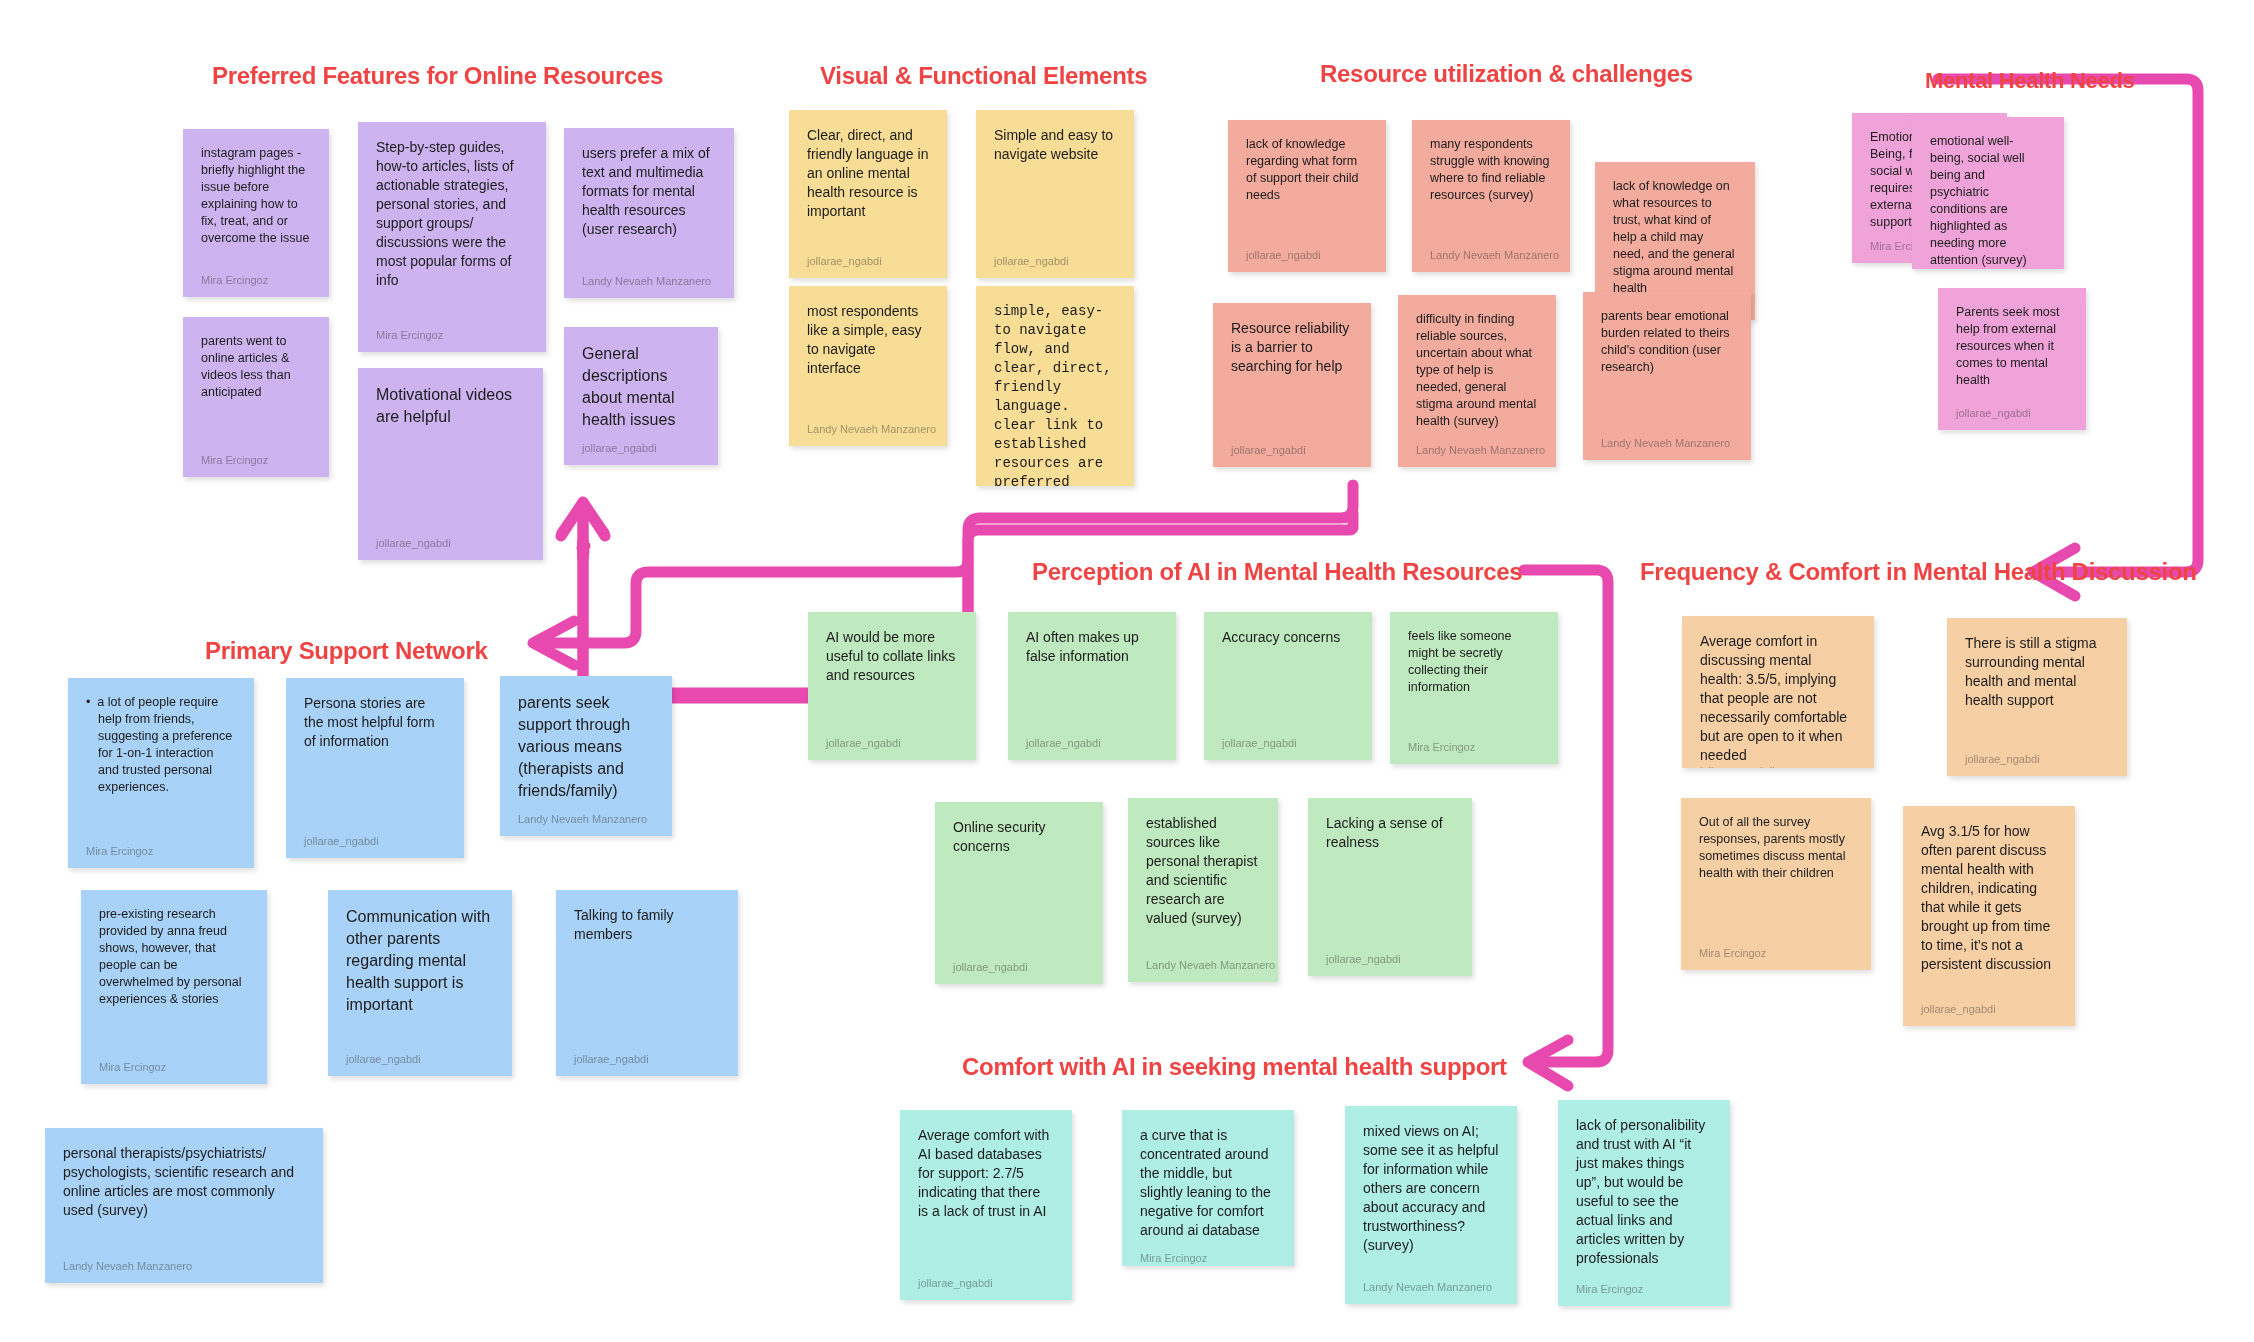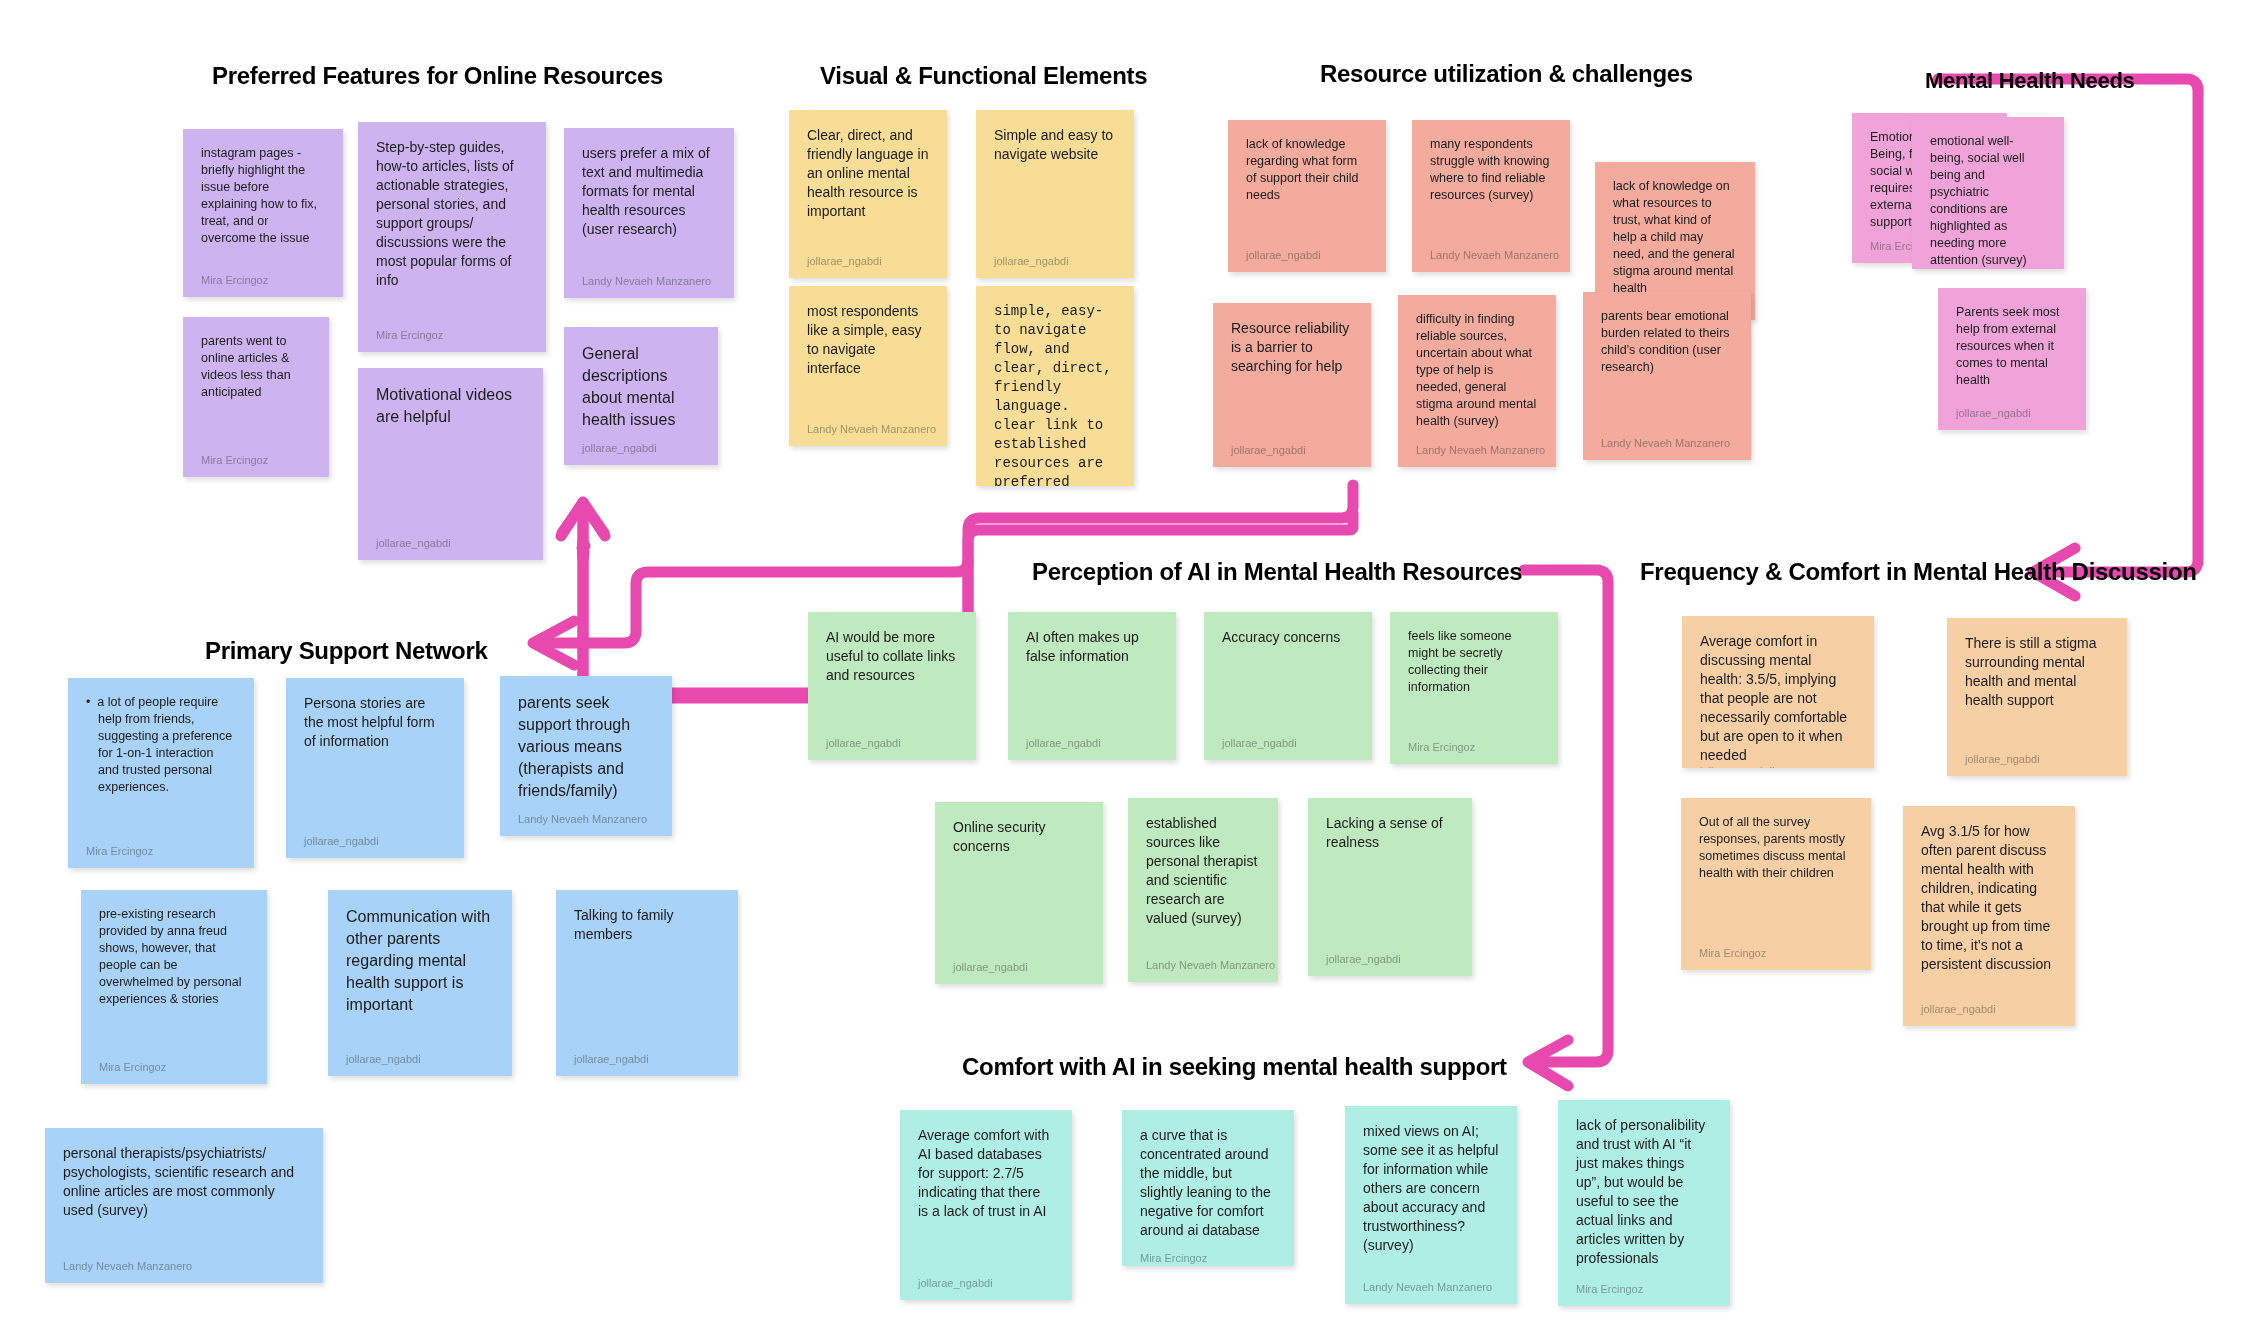--- a/index.html
+++ b/index.html
@@ -22,21 +22,21 @@
     position: absolute;
     left: 0; top: 0;
     width: 2254px;
     height: 1342px;
     pointer-events: none;
     z-index: 1;
   }
   .section-title {
     position: absolute;
     font-weight: bold;
-    color: #000000;
+    color: #ef4444;
     letter-spacing: -0.3px;
     white-space: nowrap;
     z-index: 3;
   }
   .note {
     position: absolute;
     box-sizing: border-box;
     padding: 16px 18px 10px 18px;
     box-shadow: 2px 3px 5px rgba(0,0,0,0.13);
     z-index: 2;
@@ -179,21 +179,21 @@
 
   <div class="section-title t-lg" style="left:212px; top:62px;">Preferred Features for Online Resources</div>
   <div class="section-title t-lg" style="left:820px; top:62px;">Visual &amp; Functional Elements</div>
   <div class="section-title t-lg" style="left:1320px; top:60px;">Resource utilization &amp; challenges</div>
   <div class="section-title t-md" style="left:1925px; top:68px;">Mental Health Needs</div>
   <div class="section-title t-lg" style="left:205px; top:637px;">Primary Support Network</div>
   <div class="section-title t-lg" style="left:1032px; top:558px;">Perception of AI in Mental Health Resources</div>
   <div class="section-title t-lg" style="left:1640px; top:558px;">Frequency &amp; Comfort in Mental Health Discussion</div>
   <div class="section-title t-lg" style="left:962px; top:1053px;">Comfort with AI in seeking mental health support</div>
 
-  <div class="note c-purple fs-sm" style="left:183px; top:129px; width:160px; height:168px;">
+  <div class="note c-purple fs-sm" style="left:183px; top:129px; width:146px; height:168px;">
     <div class="body">instagram pages - briefly highlight the issue before explaining how to fix, treat, and or overcome the issue</div>
     <div class="author">Mira Ercingoz</div>
   </div>
   <div class="note c-purple fs-md" style="left:358px; top:122px; width:188px; height:230px;">
     <div class="body">Step-by-step guides, how-to articles, lists of actionable strategies, personal stories, and support groups/ discussions were the most popular forms of info</div>
     <div class="author">Mira Ercingoz</div>
   </div>
   <div class="note c-purple fs-md" style="left:564px; top:128px; width:170px; height:170px;">
     <div class="body">users prefer a mix of text and multimedia formats for mental health resources (user research)</div>
     <div class="author">Landy Nevaeh Manzanero</div>

